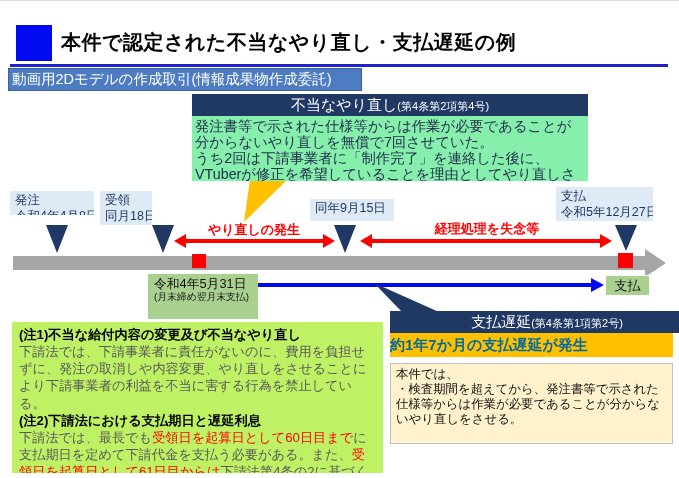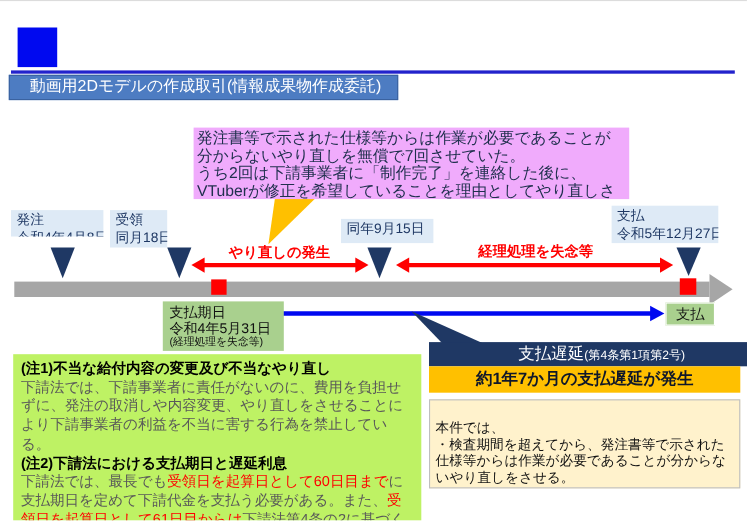--- a/index.html
+++ b/index.html
@@ -13,27 +13,27 @@
   .z2{z-index:2;}
   svg.layer{position:absolute;left:0;top:0;z-index:1;}
 
   
   .title-square{left:16px;top:24px;width:36px;height:36px;background:#0009F0;}
   .page-title{left:61px;top:28px;width:600px;font-size:20px;font-weight:bold;color:#000;letter-spacing:.5px;white-space:nowrap;}
   .title-rule{left:10px;top:63px;width:658px;height:3px;background:#2222CC;}
 
   
   .badge{left:8px;top:67px;width:354px;height:23px;background:#4D7CC2;border:1px solid #3a62a0;
-         color:#fff;font-size:14.5px;line-height:21px;padding-left:18px;white-space:nowrap;overflow:hidden;}
+         color:#fff;font-size:14.5px;line-height:21px;padding-left:3px;white-space:nowrap;overflow:hidden;}
 
   
   .sec-header{background:#1F3864;color:#fff;text-align:center;overflow:hidden;white-space:nowrap;}
   .rework-header{left:192px;top:93px;width:396px;height:22px;line-height:22px;font-size:15px;}
   .hdr-ref{font-size:11px;}
-  .rework-body{left:176px;top:115px;width:396px;height:65px;background:#f0abfc;color:#20304E;
+  .rework-body{left:192px;top:115px;width:396px;height:65px;background:#86efac;color:#20304E;
                font-size:14.3px;line-height:1.12;padding:2px 3px;overflow:hidden;}
 
   
   .tl-label{background:#DEEAF6;color:#1F3864;font-size:12.5px;line-height:1.26;padding:2px 5px;white-space:nowrap;overflow:hidden;}
   .ev0{left:10px;top:190px;width:84px;height:24px;}
   .ev1{left:100px;top:190px;width:52px;height:34px;}
   .ev2{left:310px;top:198px;width:84px;height:22px;}
   .ev3{left:556px;top:186px;width:97px;height:34px;}
 
   .arrow-label{color:#FF0000;font-weight:bold;font-size:13px;text-align:center;white-space:nowrap;}
@@ -47,24 +47,24 @@
   .pay-box{left:605px;top:274px;width:45px;height:21px;font-size:13px;line-height:19px;text-align:center;border:1px solid #ffffff;}
 
   
   .notes-box{left:12px;top:321px;width:371px;height:151px;background:#bef264;
              padding:4px 7px 2px 7px;font-size:13.2px;line-height:1.3;color:#595959;overflow:hidden;}
   .note-h{color:#000;font-weight:bold;}
   .red-b{color:#FF0000;font-weight:normal;}
 
   
   .pd-header{left:390px;top:310px;width:314px;height:22px;line-height:22px;font-size:15px;}
-  .pd-highlight{left:390px;top:332px;width:283px;height:24px;background:#FFC000;color:#0f172a;
-                font-weight:bold;font-size:15px;line-height:24px;text-align:center;white-space:nowrap;overflow:hidden;}
+  .pd-highlight{left:390px;top:332px;width:283px;height:24px;background:#FFC000;color:#0369a1;
+                font-weight:bold;font-size:15px;line-height:24px;text-align:left;white-space:nowrap;overflow:hidden;}
   .pd-body{left:390px;top:362px;width:283px;height:81px;background:#FFF2CC;border:1px solid #BFBFBF;
-           color:#111;font-size:12.4px;line-height:1.22;padding:18px 5px;overflow:hidden;}
+           color:#111;font-size:12.4px;line-height:1.22;padding:3px 5px;overflow:hidden;}
 </style>
 </head>
 <body>
 
 <div id="slide">
 
   <svg class="layer" width="679" height="478" viewBox="0 0 679 478">
 
     <polygon points="250,179 287,179 244,221" fill="#FFC000"></polygon>
 
@@ -94,24 +94,28 @@
     <g>
       <line x1="212" y1="284" x2="596" y2="284" stroke="#0009F0" stroke-width="4"></line>
       <polygon points="203,284 216,277 216,291" fill="#0009F0"></polygon>
       <polygon points="604,284 591,277 591,291" fill="#0009F0"></polygon>
     </g>
 
     <polygon points="374,282 402,311 439,311" fill="#1F3864"></polygon>
   </svg>
 
   <div class="abs z2 title-square"></div>
+  <div class="abs z2 page-title">本件で認定された不当なやり直し・支払遅延の例</div>
   <div class="abs z2 title-rule"></div>
 
   <div class="abs z2 badge">動画用2Dモデルの作成取引(情報成果物作成委託)</div>
 
+  <div class="abs z2 sec-header rework-header">
+    <span>不当なやり直し</span><span class="hdr-ref">(第4条第2項第4号)</span>
+  </div>
   <div class="abs z2 rework-body">
     <div>発注書等で示された仕様等からは作業が必要であることが分からないやり直しを無償で7回させていた。</div>
     <div>うち2回は下請事業者に「制作完了」を連絡した後に、VTuberが修正を希望していることを理由としてやり直しさせたもの。</div>
   </div>
 
   <div class="abs z2 tl-label ev0">
     <div>発注</div>
     <div>令和4年4月8日</div>
   </div>
   <div class="abs z2 tl-label ev1">
@@ -121,23 +125,22 @@
   <div class="abs z2 tl-label ev2">同年9月15日</div>
   <div class="abs z2 tl-label ev3">
     <div>支払</div>
     <div>令和5年12月27日</div>
   </div>
 
   <div class="abs z2 arrow-label al1">やり直しの発生</div>
   <div class="abs z2 arrow-label al2">経理処理を失念等</div>
 
   <div class="abs z2 green-box due-box">
-    <div>支払期日</div>
     <div>令和4年5月31日</div>
-    <div class="due-small">(経理処理を失念等)</div>
+    <div class="due-small">(月末締め翌月末支払)</div>
   </div>
 
   <div class="abs z2 green-box pay-box">支払</div>
 
   <div class="abs z2 notes-box">
     <div class="note-h">(注1)不当な給付内容の変更及び不当なやり直し</div>
     <div>下請法では、下請事業者に責任がないのに、費用を負担せずに、発注の取消しや内容変更、やり直しをさせることにより下請事業者の利益を不当に害する行為を禁止している。</div>
     <div class="note-h">(注2)下請法における支払期日と遅延利息</div>
     <div><span>下請法では、最長でも</span><span class="red-b">受領日を起算日として60日目まで</span><span>に支払期日を定めて下請代金を支払う必要がある。</span><span>また、</span><span class="red-b">受領日を起算日として61日目からは</span><span>下請法第4条の2に基づく遅延利息(年率14.6%)が発生する。</span></div>
   </div>

